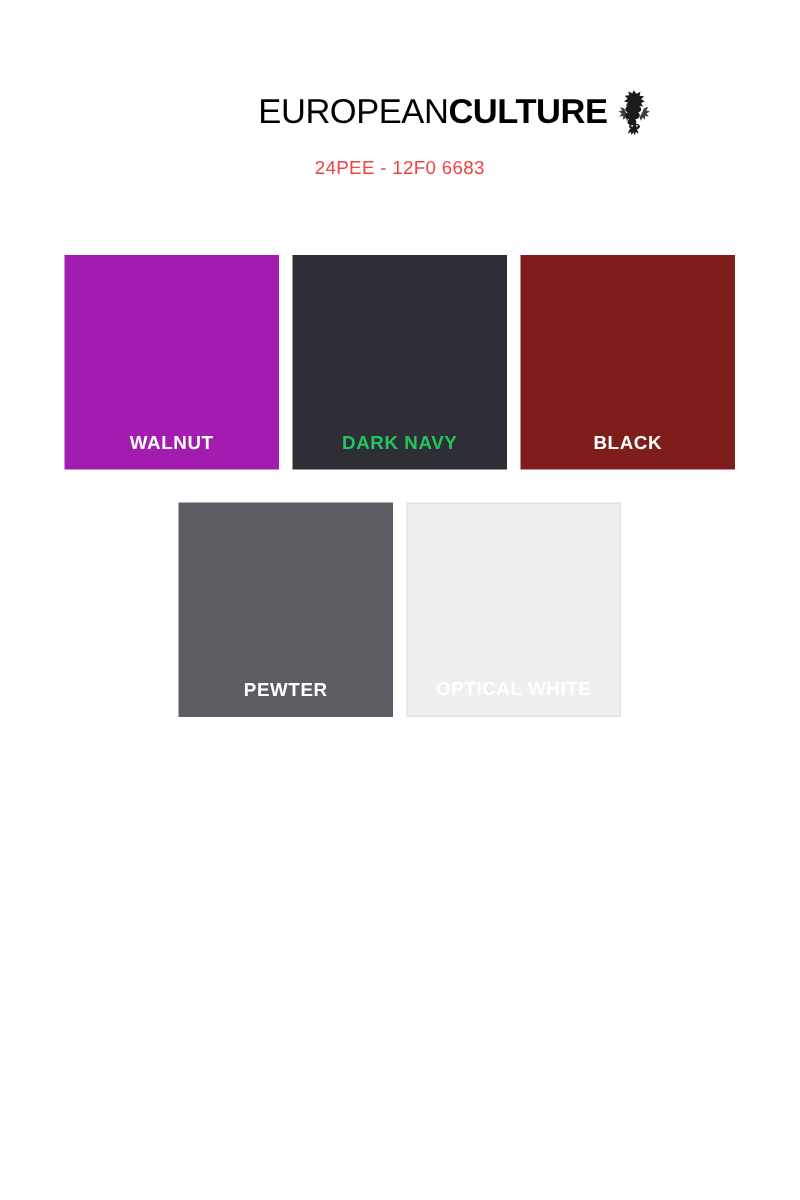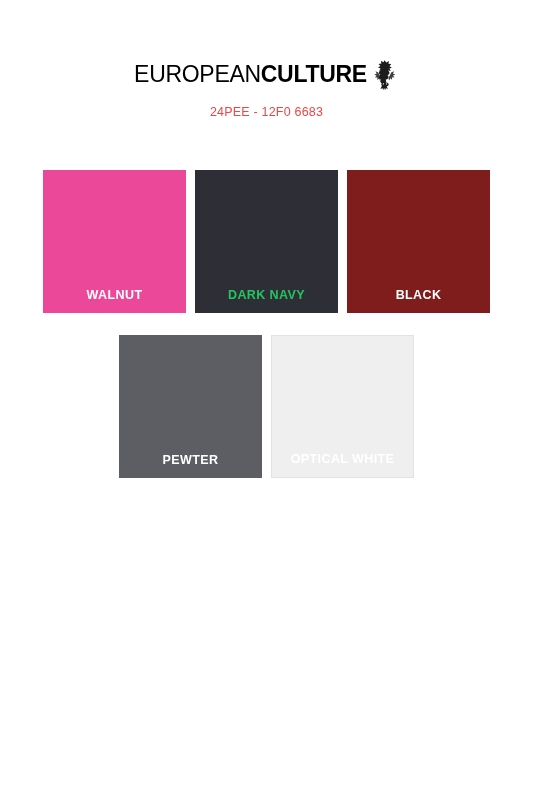--- a/index.html
+++ b/index.html
@@ -21,22 +21,21 @@
     position: relative;
     background: #ffffff;
   }
 
   
   .header {
     position: absolute;
     top: 58px;
     left: 0;
     width: 436px;
-    text-align: center;
-    padding-left: 48px;
+    text-align: right;
   }
 
   .brand-lockup {
     display: inline-flex;
     align-items: center;
     justify-content: center;
     gap: 5px;
     line-height: 1;
   }
 
@@ -147,21 +146,21 @@
       </span>
     </div>
   </div>
 
   <div class="style-code">24PEE - 12F0 6683</div>
 
   <div class="swatch-grid">
 
     <div class="swatch-row swatch-row-1">
 
-      <div class="swatch" style="background: #ec4899;">
+      <div class="swatch" style="background: #a21caf;">
         <span class="swatch-label" style="color: rgb(255, 255, 255);">WALNUT</span>
       </div>
 
       <div class="swatch" style="background: rgb(46, 47, 54);">
         <span class="swatch-label" style="color: #22c55e;">DARK NAVY</span>
       </div>
 
       <div class="swatch" style="background: #7f1d1d;">
         <span class="swatch-label" style="color: rgb(255, 255, 255);">BLACK</span>
       </div>

